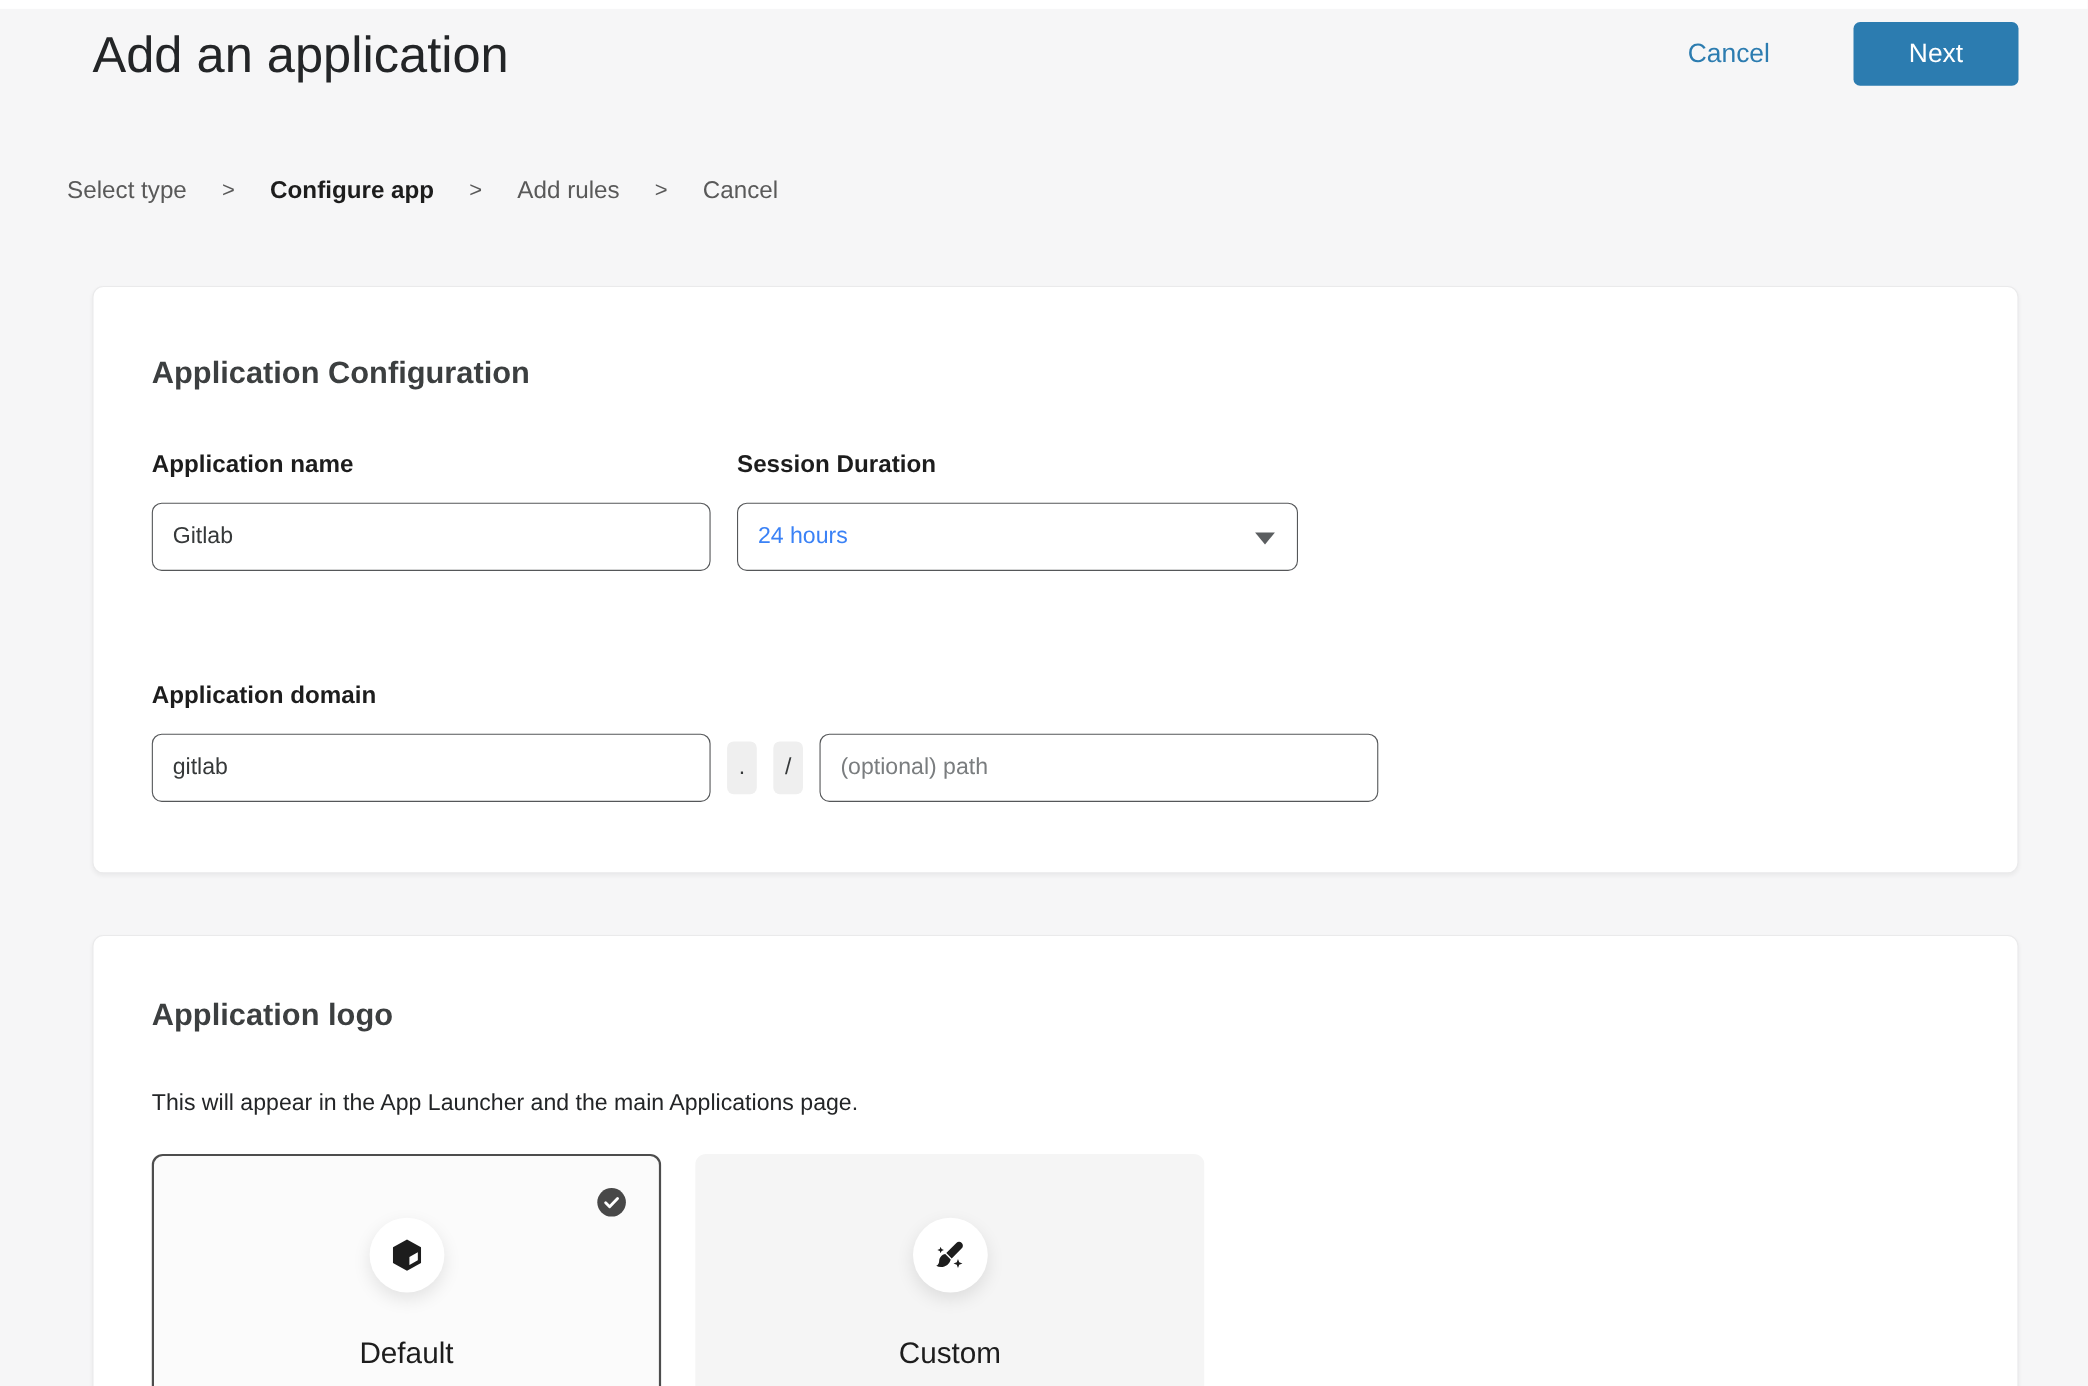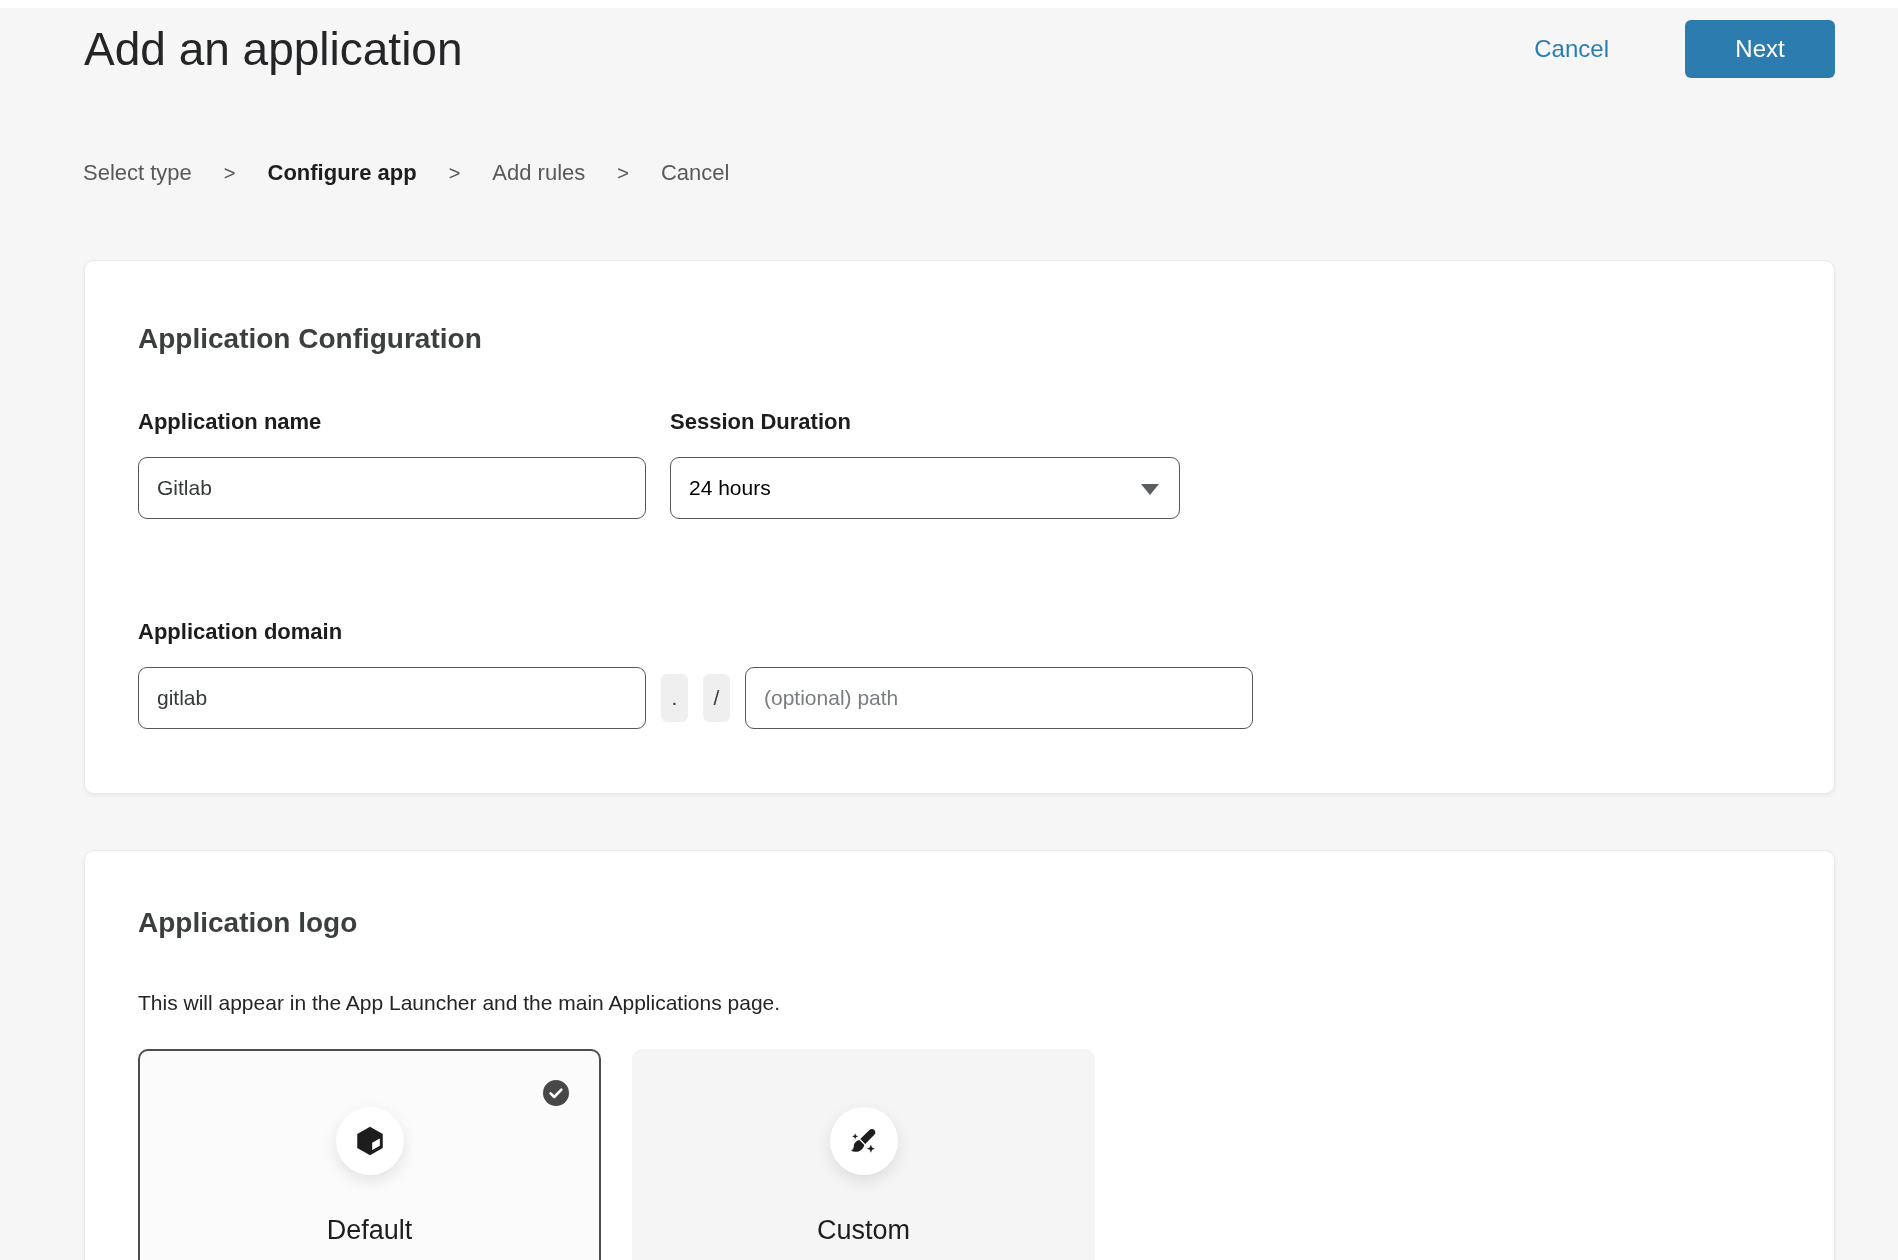--- a/index.html
+++ b/index.html
@@ -25,21 +25,21 @@
   .next-button {
     width: 150px; height: 58px; background: #2c7cb0; color: #ffffff;
     border: none; border-radius: 6px; font-size: 24px; cursor: pointer;
     display: flex; align-items: center; justify-content: center;
     font-family: inherit;
   }
 
   
   .breadcrumb {
     display: flex; align-items: center; gap: 32px;
-    padding-left: 83px; margin-top: 82px; font-size: 22px; color: #595959;
+    padding-left: 61px; margin-top: 82px; font-size: 22px; color: #595959;
   }
   .crumb { cursor: pointer; }
   .crumb.active { font-weight: 700; color: #1d1d1d; }
   .crumb-sep { color: #595959; font-size: 20px; }
 
   
   .card {
     background: #ffffff; border: 1px solid #eaeaeb; border-radius: 10px;
     box-shadow: 0 2px 4px rgba(0,0,0,0.05);
     margin: 74px 63px 0 84px;
@@ -55,21 +55,21 @@
     padding: 0 18px; font-size: 21px; color: #36393a; background: #fff;
     font-family: inherit; outline: none; width: 100%;
   }
   .text-input::placeholder { color: #7a7d7f; }
   .w-name { width: 508px; }
   .w-session { width: 510px; }
 
   .select-box {
     position: relative; height: 62px; border: 1.5px solid #555759; border-radius: 9px;
     background: #fff; display: flex; align-items: center; padding: 0 46px 0 18px;
-    font-size: 21px; color: #000000; cursor: pointer; text-align: center;
+    font-size: 21px; color: #3b82f6; cursor: pointer; text-align: center;
   }
   .select-caret {
     position: absolute; right: 20px; top: 50%; margin-top: -4px;
     width: 0; height: 0; border-left: 9px solid transparent; border-right: 9px solid transparent;
     border-top: 11px solid #5b5e60;
   }
 
   .domain-section { margin-top: 100px; }
   .domain-row { display: flex; align-items: center; gap: 15px; }
   .sep-chip {

